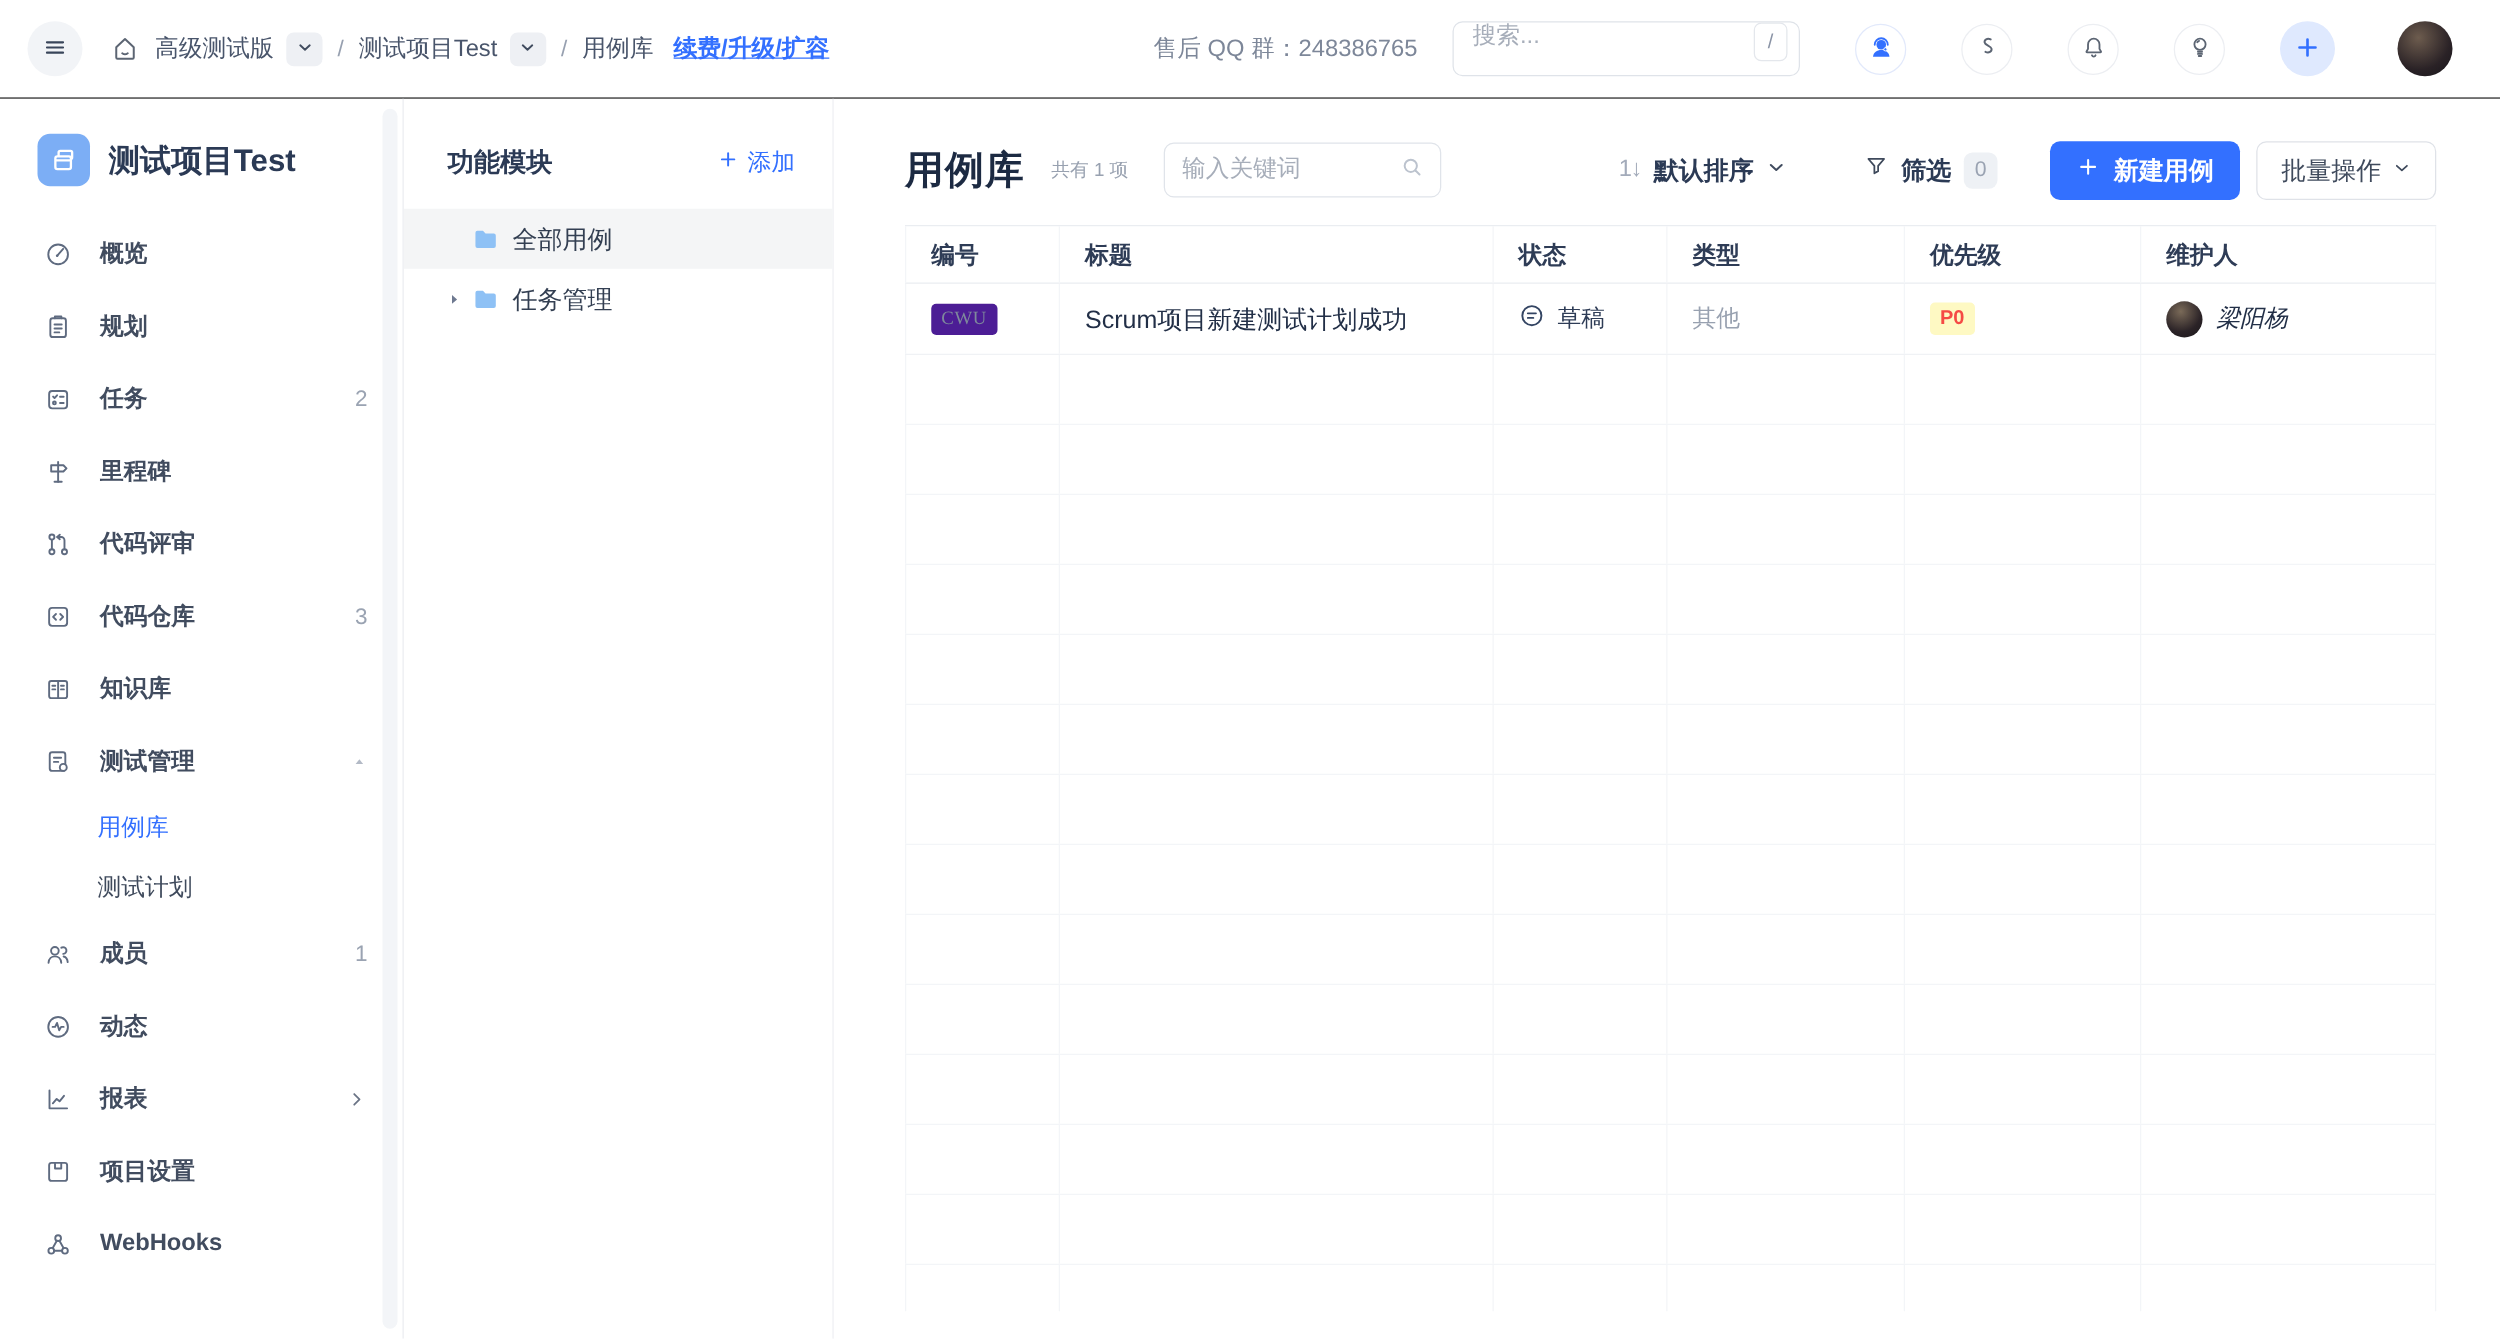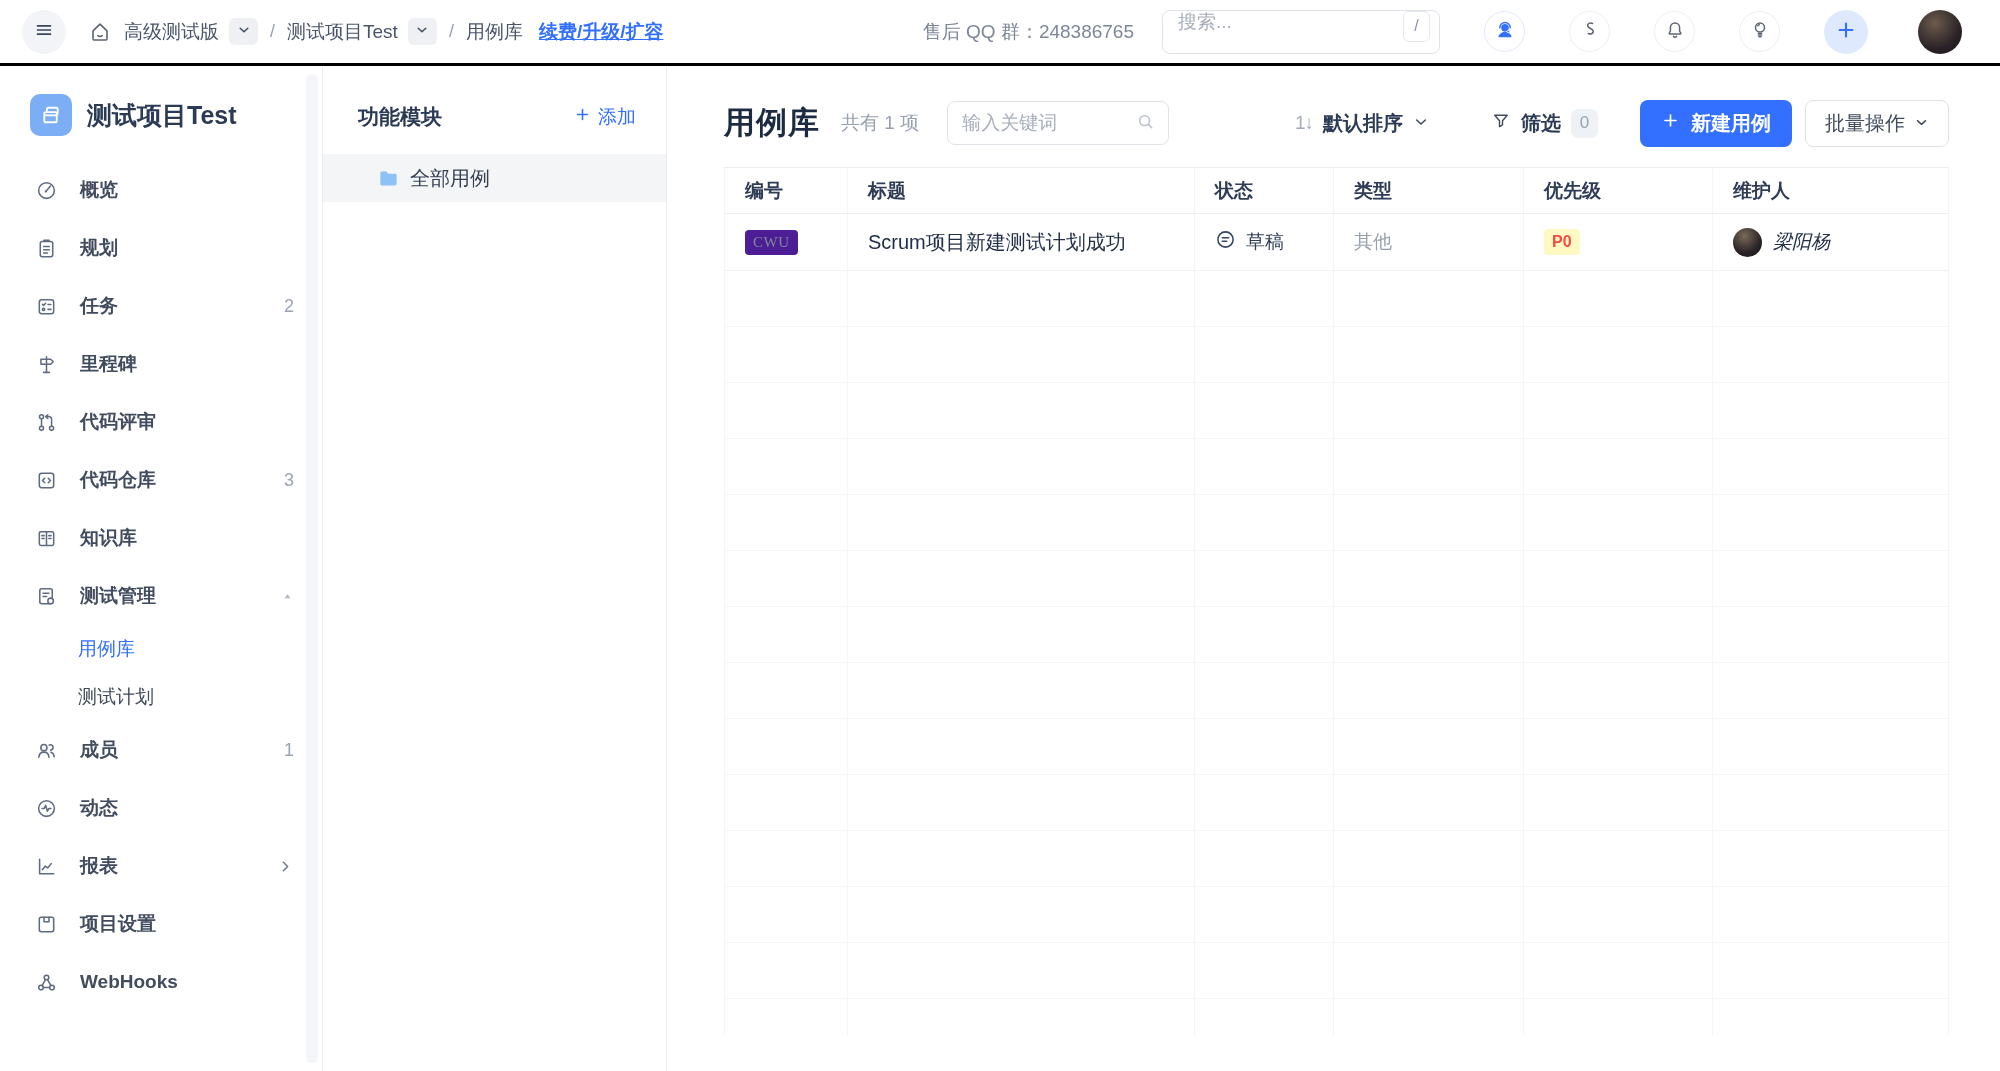--- a/index.html
+++ b/index.html
@@ -1,22 +1,22 @@
 <!DOCTYPE html>
 <html><head>
 <meta charset="utf-8">
 <style>
   * { box-sizing: border-box; margin: 0; padding: 0; }
   html, body { width: 2000px; height: 1071px; overflow: hidden; background: #fff;
     font-family: "Liberation Sans", "DejaVu Sans", sans-serif; }
   .app { width: 2000px; height: 1071px; display: flex; flex-direction: column; }
 
   
-  .topbar { height: 66px; flex: none; display: flex; align-items: center;
-    padding: 0 38px 0 22px; border-bottom: 3px solid #000000; background: #fff; }
+  .topbar { height: 79px; flex: none; display: flex; align-items: center;
+    padding: 0 38px 0 22px; border-bottom: 1px solid #000000; background: #fff; }
   .tb-left { display: flex; align-items: center; flex: 1; min-width: 0; }
   .hamburger-btn { width: 44px; height: 44px; border-radius: 50%; background: #f2f4f7;
     border: none; display: grid; place-items: center; cursor: pointer; }
   .home-ic { margin-left: 22px; display: flex; }
   .crumb-text { margin-left: 12px; font-size: 19px; color: #49556b; font-weight: 500; white-space: nowrap; }
   .crumb-dd { margin-left: 10px; width: 29px; height: 27px; border-radius: 6px; background: #eef0f4;
     border: none; display: grid; place-items: center; cursor: pointer; }
   .crumb-sep { margin-left: 12px; font-size: 18px; color: #97a0b0; }
   .upgrade { margin-left: 16px; font-size: 19px; font-weight: 700; color: #3370ff;
     text-decoration: underline; cursor: pointer; white-space: nowrap; }
@@ -69,21 +69,21 @@
   .tree-row { height: 48px; display: flex; align-items: center; padding-left: 34px; cursor: pointer; }
   .tree-row.selected { background: #f4f5f6; }
   .caret-slot { width: 20px; flex: none; display: flex; align-items: center; }
   .folder-ic { display: flex; flex: none; }
   .tree-label { margin-left: 10px; font-size: 20px; color: #333f52; }
 
   
   .main { flex: 1; min-width: 0; padding-left: 57px; background: #fff; }
   .main-head { height: 101px; padding-top: 13px; padding-right: 51px; display: flex; align-items: center; }
   .page-title { font-size: 31px; font-weight: 800; color: #1c2a42; letter-spacing: 1px; }
-  .count { margin-left: 21px; font-size: 19px; color: #98a1b0; white-space: nowrap; }
+  .count { margin-left: 21px; font-size: 15px; color: #98a1b0; white-space: nowrap; }
   .kw-input { margin-left: 28px; width: 222px; height: 44px; border: 1px solid #e0e4ea;
     border-radius: 8px; display: flex; align-items: center; padding: 0 12px 0 14px; }
   .kw-input input { border: none; outline: none; flex: 1; min-width: 0; font-size: 19px;
     color: #3f4a5c; font-family: inherit; background: transparent; }
   .kw-input input::placeholder { color: #a7aeba; }
   .sort { margin-left: auto; display: flex; align-items: center; gap: 10px; cursor: pointer;
     font-size: 20px; font-weight: 600; color: #2b3a55; white-space: nowrap; }
   .sort-num { font-size: 19px; color: #a3abba; letter-spacing: -1px; font-weight: 400; }
   .filter { margin-left: 62px; display: flex; align-items: center; gap: 10px; cursor: pointer;
     font-size: 20px; font-weight: 600; color: #2b3a55; white-space: nowrap; }
@@ -392,20 +392,33 @@
       </div>
       <div class="tree">
           <div class="tree-row selected">
             <span class="caret-slot"></span>
             <span class="folder-ic">
               <svg width="23" height="23" viewBox="0 0 24 24">
                 <path d="M3.5 6.5A1.7 1.7 0 0 1 5.2 4.8h4.6l2.1 2.2h6.9a1.7 1.7 0 0 1 1.7 1.7v8.8a1.7 1.7 0 0 1-1.7 1.7H5.2a1.7 1.7 0 0 1-1.7-1.7z" fill="#8ec1f5"></path>
               </svg>
             </span>
             <span class="tree-label">全部用例</span>
+          </div>
+          <div class="tree-row">
+            <span class="caret-slot">
+              <svg width="13" height="13" viewBox="0 0 24 24">
+                <path d="M8.5 5.5l7.5 6.5-7.5 6.5z" fill="#6e7990"></path>
+              </svg>
+            </span>
+            <span class="folder-ic">
+              <svg width="23" height="23" viewBox="0 0 24 24">
+                <path d="M3.5 6.5A1.7 1.7 0 0 1 5.2 4.8h4.6l2.1 2.2h6.9a1.7 1.7 0 0 1 1.7 1.7v8.8a1.7 1.7 0 0 1-1.7 1.7H5.2a1.7 1.7 0 0 1-1.7-1.7z" fill="#8ec1f5"></path>
+              </svg>
+            </span>
+            <span class="tree-label">任务管理</span>
           </div>
         </div>
     </section>
 
     <main class="main">
       <div class="main-head">
         <span class="page-title">用例库</span>
         <span class="count">共有 1 项</span>
         <div class="kw-input">
           <input placeholder="输入关键词" style="">

